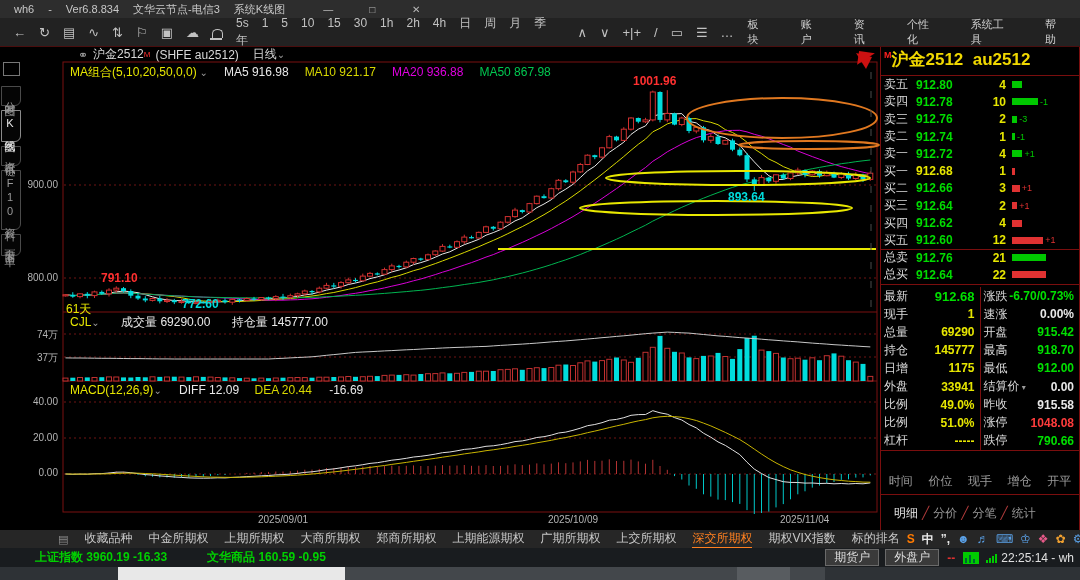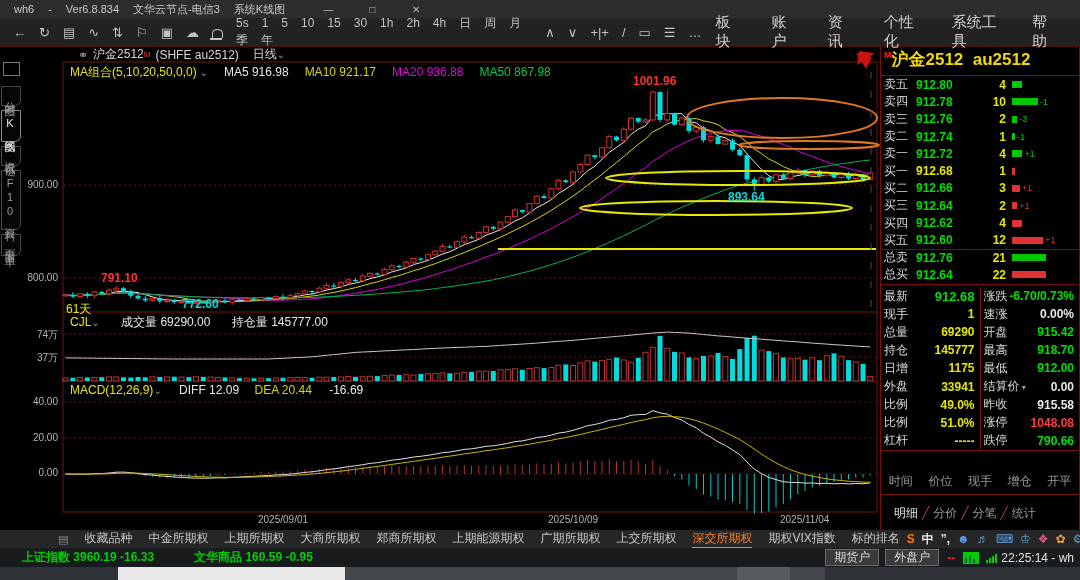--- a/index.html
+++ b/index.html
@@ -8,21 +8,21 @@
   .abs{position:absolute;}
   
   .titlebar{left:0;top:0;width:1080px;height:18px;background:#2d2d2d;color:#c8c8c8;font-size:11px;display:flex;align-items:center;}
   .titlebar span{margin-left:14px;white-space:nowrap;}
   .winbtns{margin-left:auto;display:flex;}
   .winbtn{width:30px;text-align:center;color:#b8b8b8;font-size:10px;cursor:default;}
   
   .toolbar{left:0;top:18px;width:1080px;height:28px;background:#222;border-bottom:1px solid #4a0d0d;display:flex;align-items:center;color:#c2c2c2;font-size:13px;}
   .tbi{margin-left:13px;white-space:nowrap;}
   .period{font-size:12px;}
-  .menus{margin-left:auto;margin-right:24px;display:flex;font-size:15px;color:#d0d0d0;gap:18px;}
+  .menus{margin-left:auto;margin-right:14px;display:flex;font-size:11px;color:#d0d0d0;gap:18px;}
   .menus span{margin-left:14px;}
   .bellshape{display:inline-block;width:9px;height:8px;border:1.5px solid #c2c2c2;border-bottom:none;border-radius:50% 50% 0 0;position:relative;top:1px;}
   .bellshape:after{content:"";position:absolute;left:-3px;bottom:-2px;width:12px;height:2px;background:#c2c2c2;}
   
   .chead{left:78px;top:47px;height:15px;color:#d8d8d8;font-size:12px;display:flex;align-items:center;white-space:nowrap;}
   .chead .lnk{color:#9a9a9a;margin-right:5px;}
   .chead sup{color:#ff3030;font-size:8px;}
   .chead .per{margin-left:14px;}
   .chead .car{color:#9a9a9a;font-size:10px;}
   
@@ -63,21 +63,21 @@
   .qtabs .qsep{color:#b43c3c;}
   
   .btabs{left:0;top:530px;width:1080px;height:18px;background:#262626;display:flex;align-items:center;font-size:12px;color:#c8c8c8;z-index:4;}
   .btab{margin-left:16px;white-space:nowrap;cursor:default;}
   .btab.active{color:#ff8020;border-bottom:2px solid #ff8020;}
   .btab-icon{margin-left:58px;color:#8a8a8a;font-size:11px;}
   .ime{margin-left:auto;margin-right:6px;display:flex;align-items:center;height:18px;}
   .imei{font-size:12px;margin-left:7px;font-weight:700;}
   
   .statusbar{left:0;top:548px;width:1080px;height:19px;background:#191c1f;display:flex;align-items:center;font-size:12px;z-index:4;}
-  .sidx{color:#00d000;font-weight:700;margin-left:22px;white-space:nowrap;}
+  .sidx{color:#00d000;font-weight:700;margin-left:35px;white-space:nowrap;}
   .sright{margin-left:auto;display:flex;align-items:center;margin-right:6px;}
   .acctbtn{background:#3a3a3a;border:1px solid #6a6a6a;color:#ddd;font-size:12px;padding:0 8px;height:15px;line-height:15px;margin-left:6px;cursor:default;}
   .dashes{color:#e03030;font-weight:700;margin-left:8px;}
   .mini-chart{width:16px;height:12px;background:#00cc00;margin-left:8px;position:relative;}
   .mini-chart i{position:absolute;bottom:1px;width:2px;background:#063;}
   .sig{display:flex;align-items:flex-end;height:10px;margin-left:6px;}
   .sig i{width:2px;background:#00cc00;margin-left:1px;}
   .stime{color:#e0e0e0;margin-left:4px;white-space:nowrap;}
   
   .taskbar{left:0;top:567px;width:1080px;height:13px;background:#2e3236;z-index:4;}

